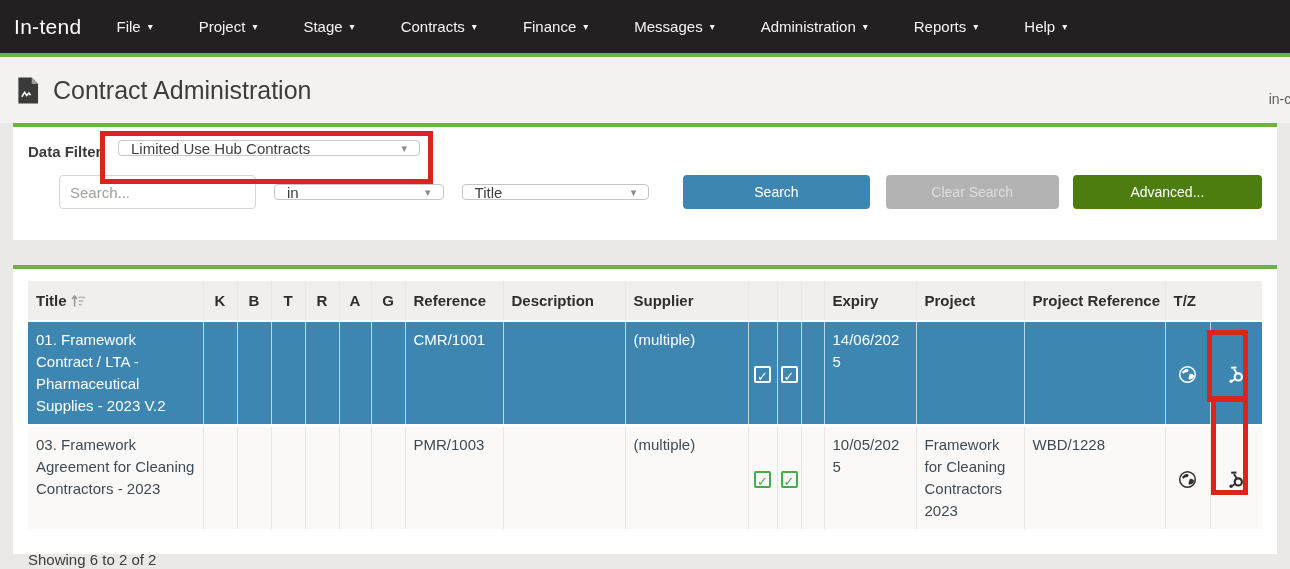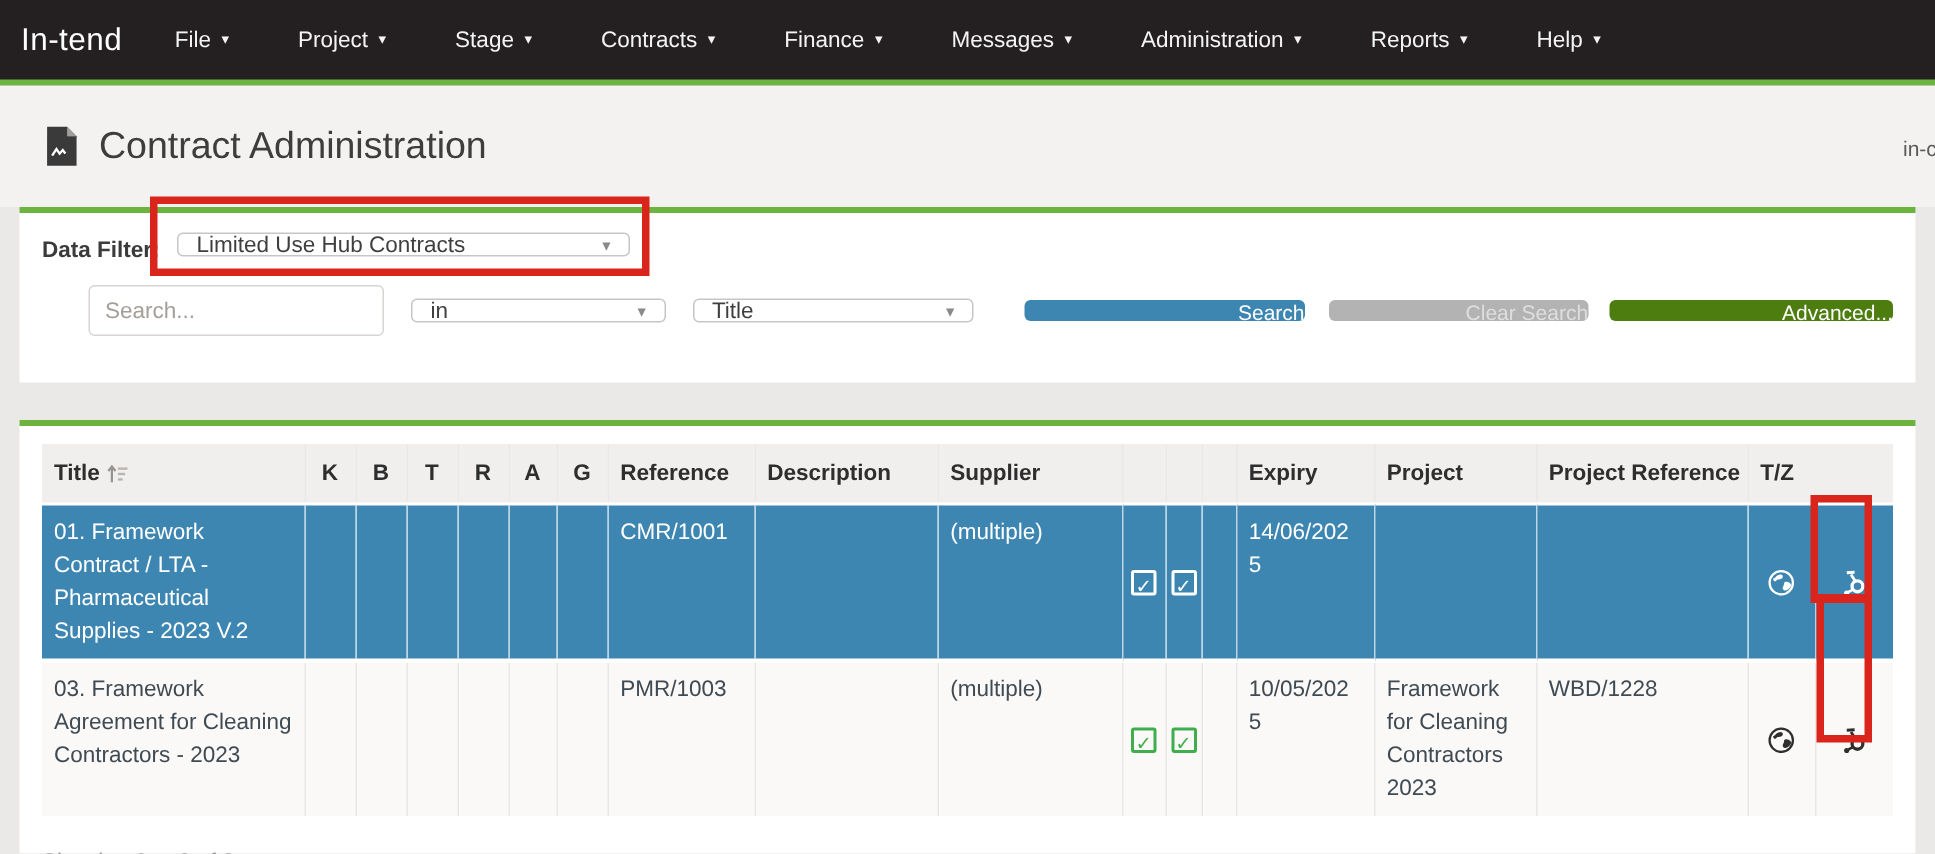--- a/index.html
+++ b/index.html
@@ -14,22 +14,22 @@
   .topnav {
     height:57px; background:#242021; display:flex; align-items:center;
     padding-left:14px; border-bottom:4px solid #6cb33f; color:#fbfbfb;
   }
   .brand { font-size:21px; color:#fdfdfd; letter-spacing:.3px; cursor:pointer; }
   .menu { display:flex; margin-left:12px; }
   .menu-item { padding:0 23px; font-size:15px; color:#f4f4f4; cursor:pointer; display:flex; align-items:center; }
   .caret { font-size:10px; margin-left:7px; color:#f4f4f4; }
   
   .pagehead {
-    height:81px; background:#f4f2f1; display:flex; align-items:center;
-    padding-left:29px; position:relative;
+    height:66px; background:#f4f2f1; display:flex; align-items:center;
+    padding-left:16px; position:relative;
   }
   .pagehead .doc-icon { width:23px; height:27px; flex:0 0 auto; }
   .page-title { font-size:25px; color:#3d3d3c; margin-left:14px; }
   .head-right { position:absolute; right:-9px; top:34px; font-size:14px; color:#5a5a5a; }
   
   .panel { margin:0 13px; background:#ffffff; border-top:4px solid #6cb33f; }
   .filter-panel { padding:13px 15px 15px; height:117px; }
   .table-panel  { margin-top:25px; padding:12px 15px 12px; height:289px; }
   
   .df-row { display:flex; }
@@ -43,22 +43,22 @@
   .combo.df { width:302px; }
   .search-row { display:flex; align-items:center; margin-top:15px;padding-left:31px; }
   .search-input {
     width:197px; height:34px; border:1px solid #d8d4d1; border-radius:4px;
     padding:0 10px; font-size:15px; color:#555; font-family:inherit; outline:none;
   }
   .search-input::placeholder { color:#a49e99; }
   .combo.op    { width:177px; margin-left:18px; }
   .combo.field { width:196px; margin-left:18px; }
   .btn {
-    height:14px; border:none; border-radius:4px; font-size:14px; color:#fff;
-    font-family:inherit; cursor:pointer; padding:0;text-align:right;
+    height:34px; border:none; border-radius:4px; font-size:14px; color:#fff;
+    font-family:inherit; cursor:pointer; padding:0;
   }
   .btn.search   { width:196px; margin-left:34px; background:#3e86b2; }
   .btn.clear    { width:182px; margin-left:16px; background:#b3b3b3; color:#dedede; }
   .btn.advanced { width:199px; margin-left:14px; background:#4d7c0f; }
   
   table.grid { width:1234px; table-layout:fixed; border-collapse:collapse; }
   .grid th {
     background:#f1efee; font-size:15px; font-weight:bold; color:#2e2e2e;
     text-align:left; padding:10px 8px; border-bottom:2px solid #fff;
     border-right:1px solid #eae7e5; white-space:nowrap; height:40px;

